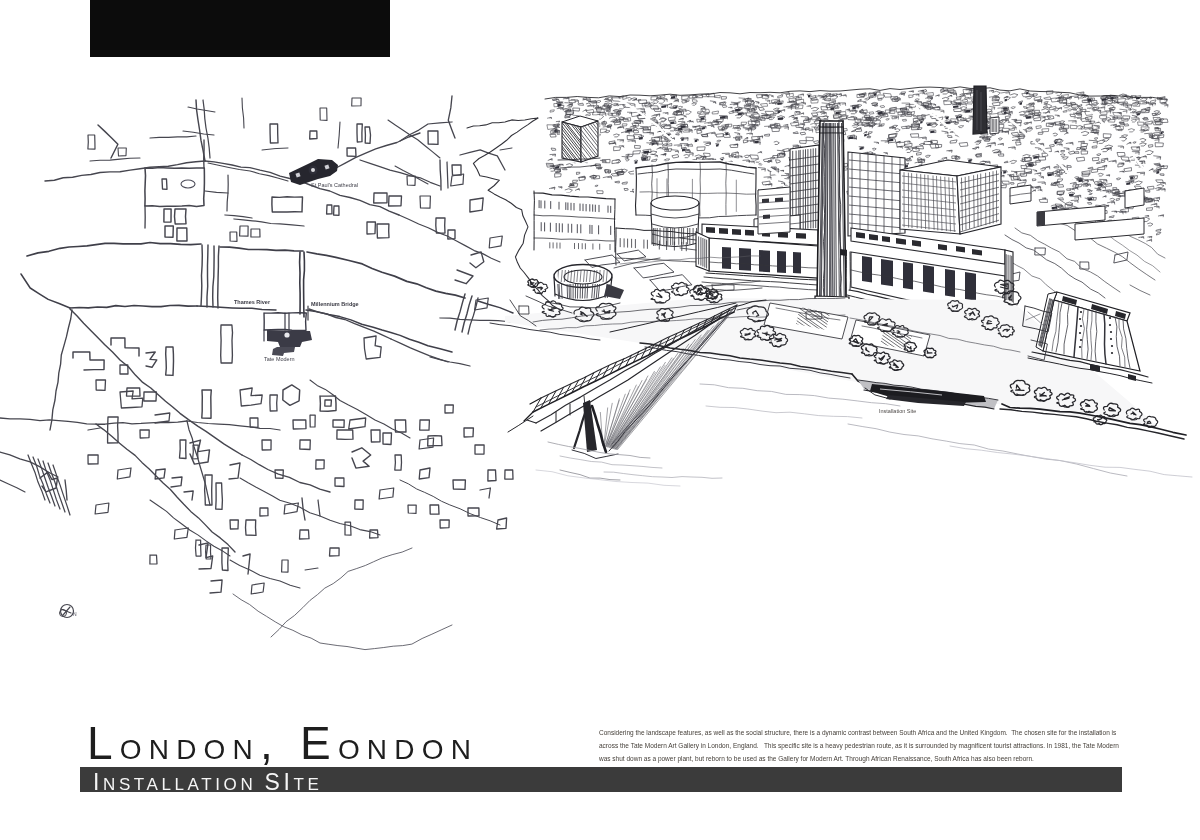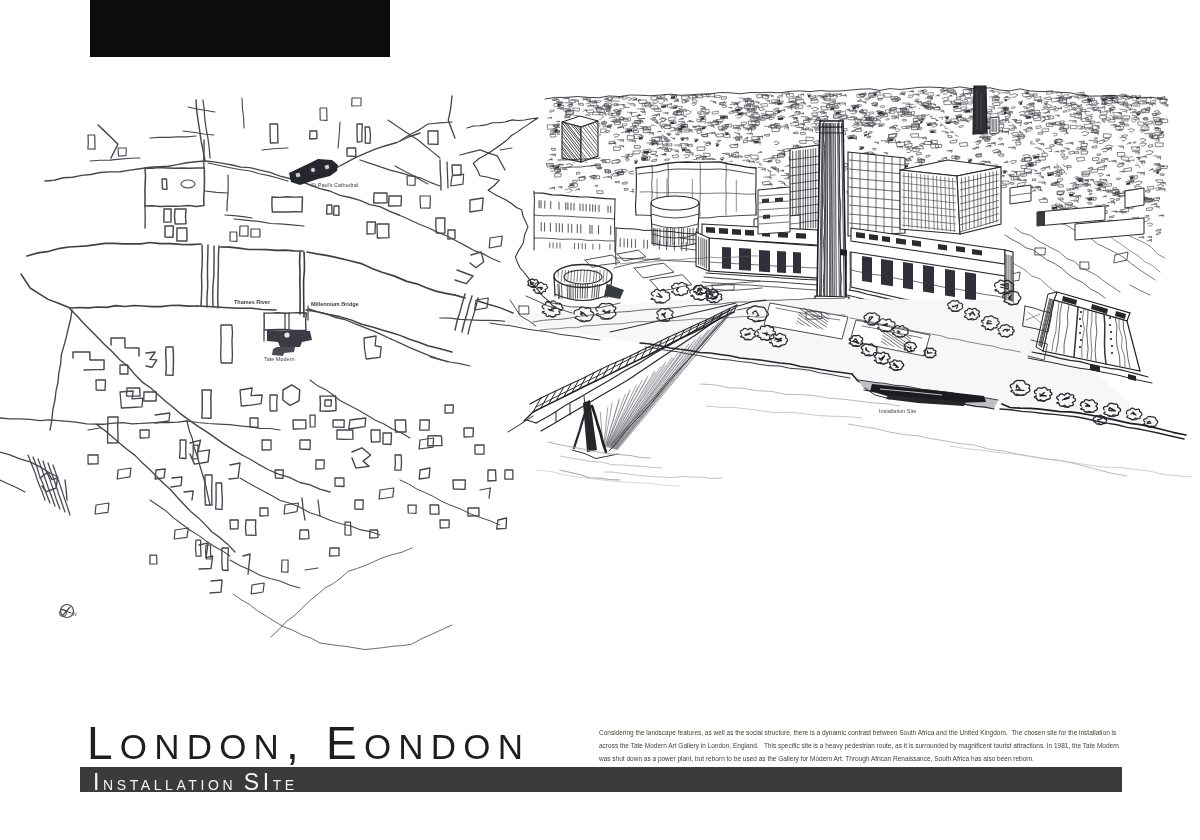--- a/index.html
+++ b/index.html
@@ -1,25 +1,25 @@
 <!DOCTYPE html>
 <html><head>
 <meta charset="utf-8">
 <style>
   html,body { margin:0; padding:0; background:#ffffff; }
   #board { position:relative; width:1200px; height:840px; overflow:hidden;
            font-family:"Liberation Sans", sans-serif; background:#ffffff; }
   #board svg { position:absolute; left:0; top:0; }
   .titleline { position:absolute; left:87px; top:716px; color:#1e1e1e; white-space:nowrap; }
   .big { font-size:46px; letter-spacing:7.2px; }
-  .small { font-size:35px; letter-spacing:7.2px; }
+  .small { font-size:28px; letter-spacing:7.2px; }
   .bar { position:absolute; left:80px; top:767px; width:1042px; height:25px; background:#3b3b3b; }
   .barline { position:absolute; left:13px; top:2px; color:#f5f5f5; white-space:nowrap; }
   .bbig { font-size:23px; letter-spacing:3.6px; }
-  .bsmall { font-size:14px; letter-spacing:3.6px; }
+  .bsmall { font-size:17px; letter-spacing:3.6px; }
   .para { position:absolute; left:599px; top:726px; width:530px; font-size:6.5px;
           line-height:13.2px; color:#46403a; }
 </style>
 </head>
 <body>
 <div id="board">
 
 <svg width="1200" height="840" viewBox="0 0 1200 840">
 
 <rect x="0" y="0" width="1200" height="840" fill="#ffffff"></rect>

